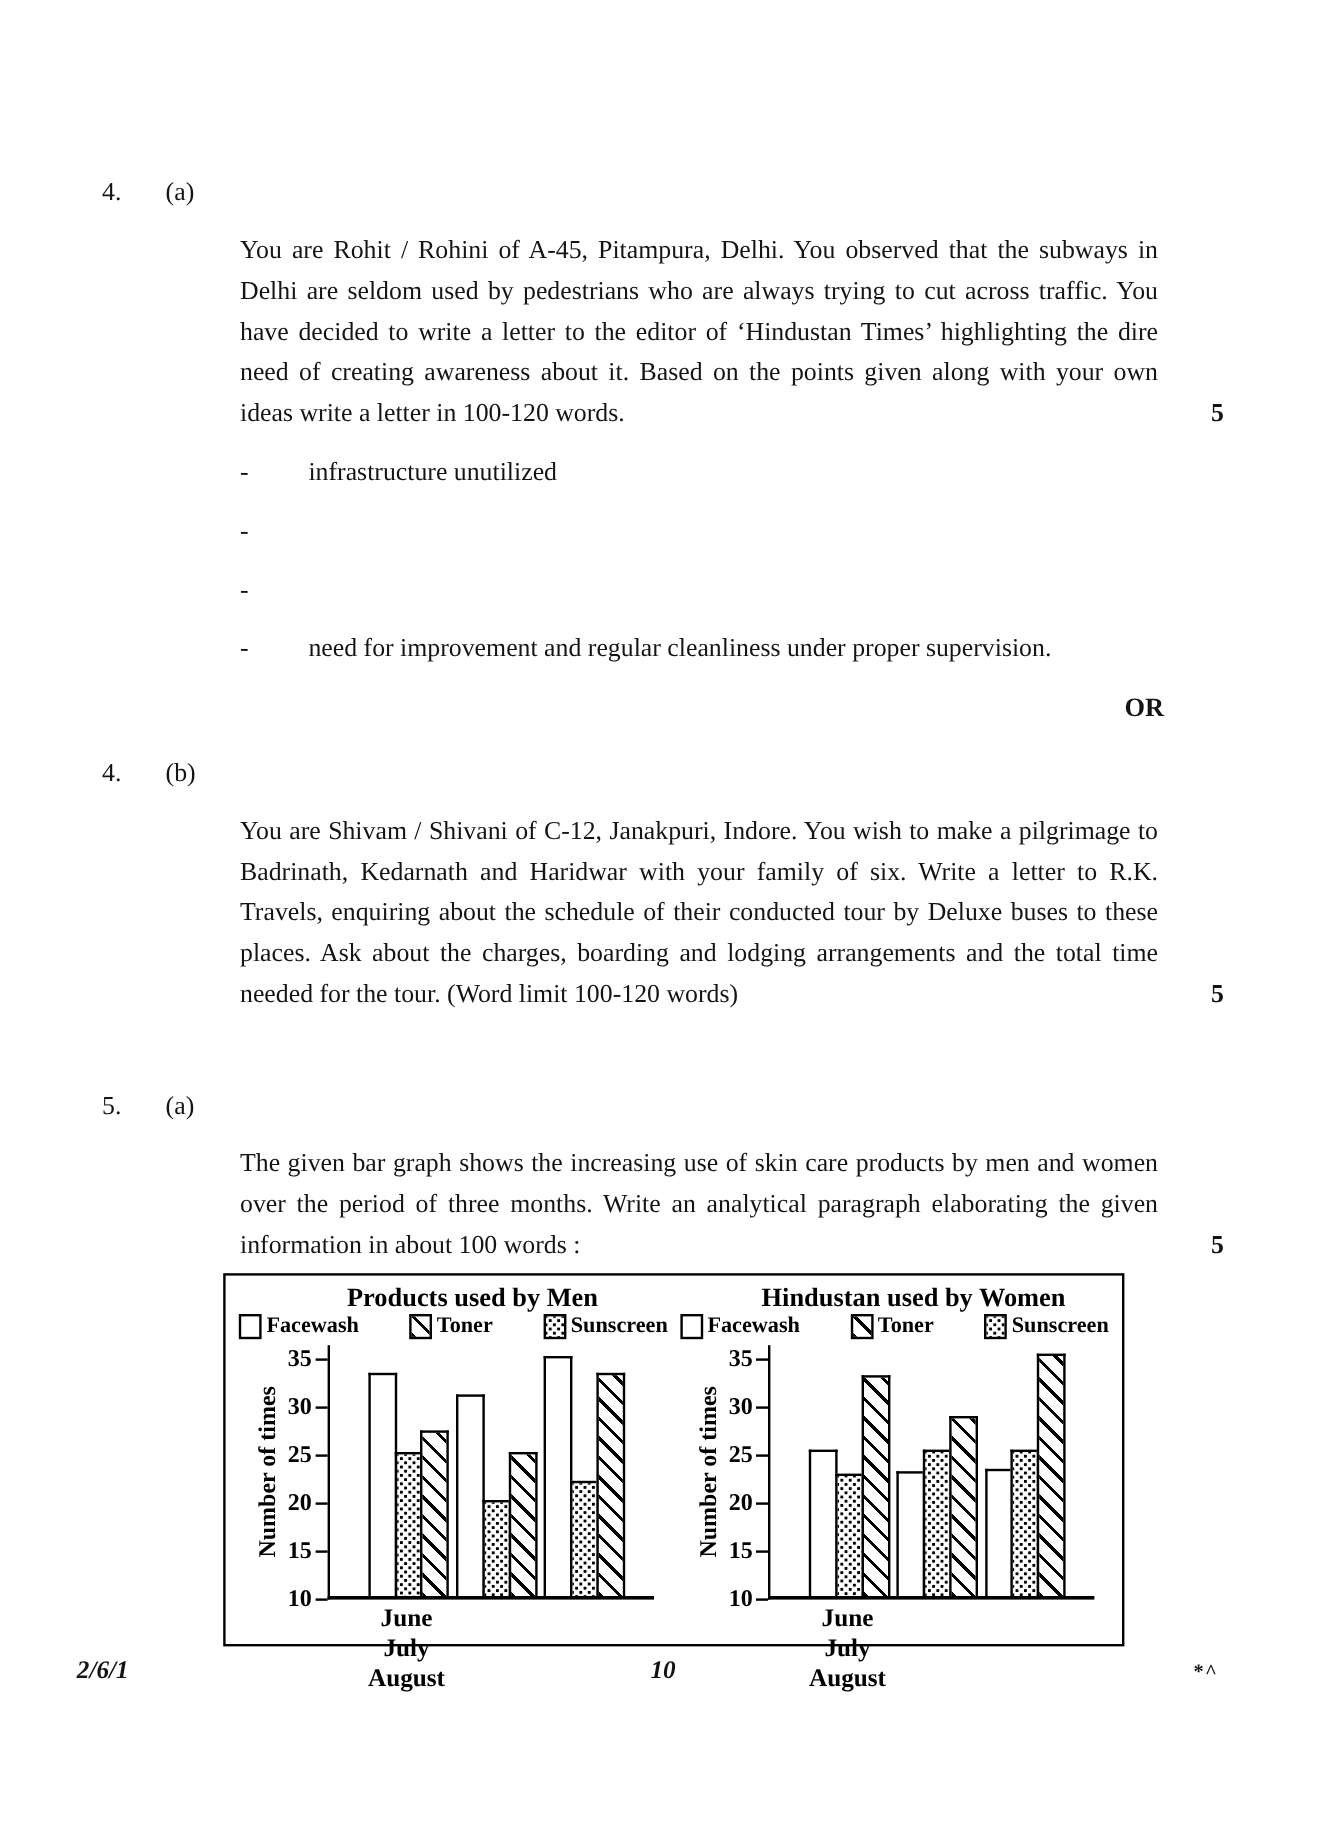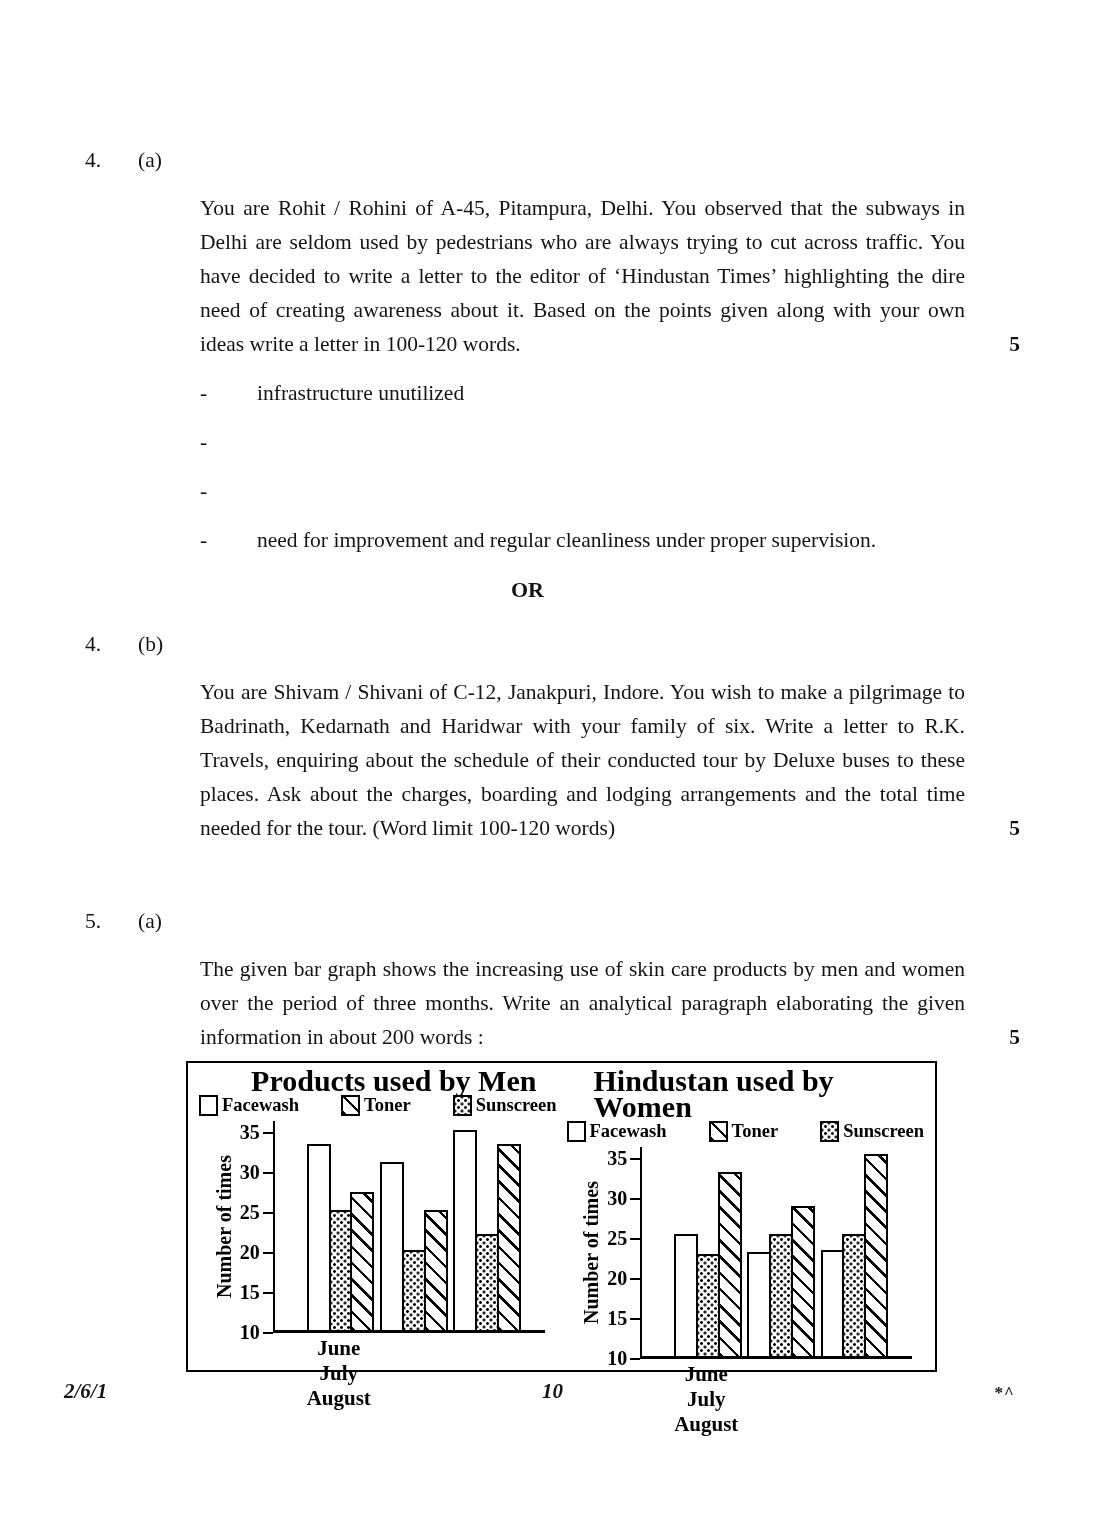--- a/index.html
+++ b/index.html
@@ -14,31 +14,31 @@
   .qpart  { width:62px; flex:none; }
   .qtext  { width:765px; flex:none; text-align:justify;margin-top:48px; }
   .qmarks { flex:1; text-align:right; align-self:flex-end; font-weight:bold; }
 
   
   .bullets { margin:15px 0 0 115px; }
   .bullet  { display:flex; font-size:21.5px; line-height:34px; margin-bottom:15px; }
   .bdash   { width:57px; flex:none; }
   .btext   { width:708px; text-align:justify; }
 
-  .or { font-weight:bold; font-size:22px; line-height:34px; text-align:center;
+  .or { font-weight:bold; font-size:22px; line-height:34px; text-align:right;
         padding-right:50px; margin:16px 0 20px 0; }
 
   .sec-q4b { margin-top:0; }
   .sec-q5a { margin-top:59px; }
 
   
   .chart-box { margin:7px 0 0 101px; width:751px; height:311px; border:2px solid #000;
                display:flex; padding:5px 6px 2px 6px; background:#fff; color:#000; }
   .chart { flex:1; display:flex; flex-direction:column; align-items:center; }
-  .chart-title { font-size:30px; font-weight:bold; line-height:26px;margin-left:32px; }
+  .chart-title { font-size:22px; font-weight:bold; line-height:26px;margin-left:32px; }
   .legend { display:flex; justify-content:space-between; align-items:center;
             width:100%; padding:0 5px; margin-top:1px; }
   .legend-item { display:flex; align-items:center; gap:4px;
                  font-size:18.5px; font-weight:bold; }
   .swatch { width:19px; height:21px; border:2.2px solid #000; background:#fff; flex:none; }
 
   .plot-row { display:flex; align-items:flex-start; margin-top:5px; }
   .ylab { height:212px; writing-mode:vertical-rl; transform:rotate(180deg);
           display:flex; align-items:center; justify-content:center;
           font-size:20px; font-weight:bold; width:26px; }
@@ -114,21 +114,21 @@
         <div class="qpart">(b)</div>
         <div class="qtext">You are Shivam / Shivani of C-12, Janakpuri, Indore. You wish to make a pilgrimage to Badrinath, Kedarnath and Haridwar with your family of six. Write a letter to R.K. Travels, enquiring about the schedule of their conducted tour by Deluxe buses to these places. Ask about the charges, boarding and lodging arrangements and the total time needed for the tour. (Word limit 100-120 words)</div>
         <div class="qmarks">5</div>
       </div>
     </section>
 
     <section class="sec-q5a">
       <div class="qrow">
         <div class="qnum">5.</div>
         <div class="qpart">(a)</div>
-        <div class="qtext">The given bar graph shows the increasing use of skin care products by men and women over the period of three months. Write an analytical paragraph elaborating the given information in about 200 words :</div>
+        <div class="qtext">The given bar graph shows the increasing use of skin care products by men and women over the period of three months. Write an analytical paragraph elaborating the given information in about 100 words :</div>
         <div class="qmarks">5</div>
       </div>
     </section>
 
     <div class="chart-box" id="chart-box">
         <div class="chart">
           <div class="chart-title">Products used by Men</div>
           <div class="legend">
             <span class="legend-item">
               <span class="swatch pat-plain"></span>

